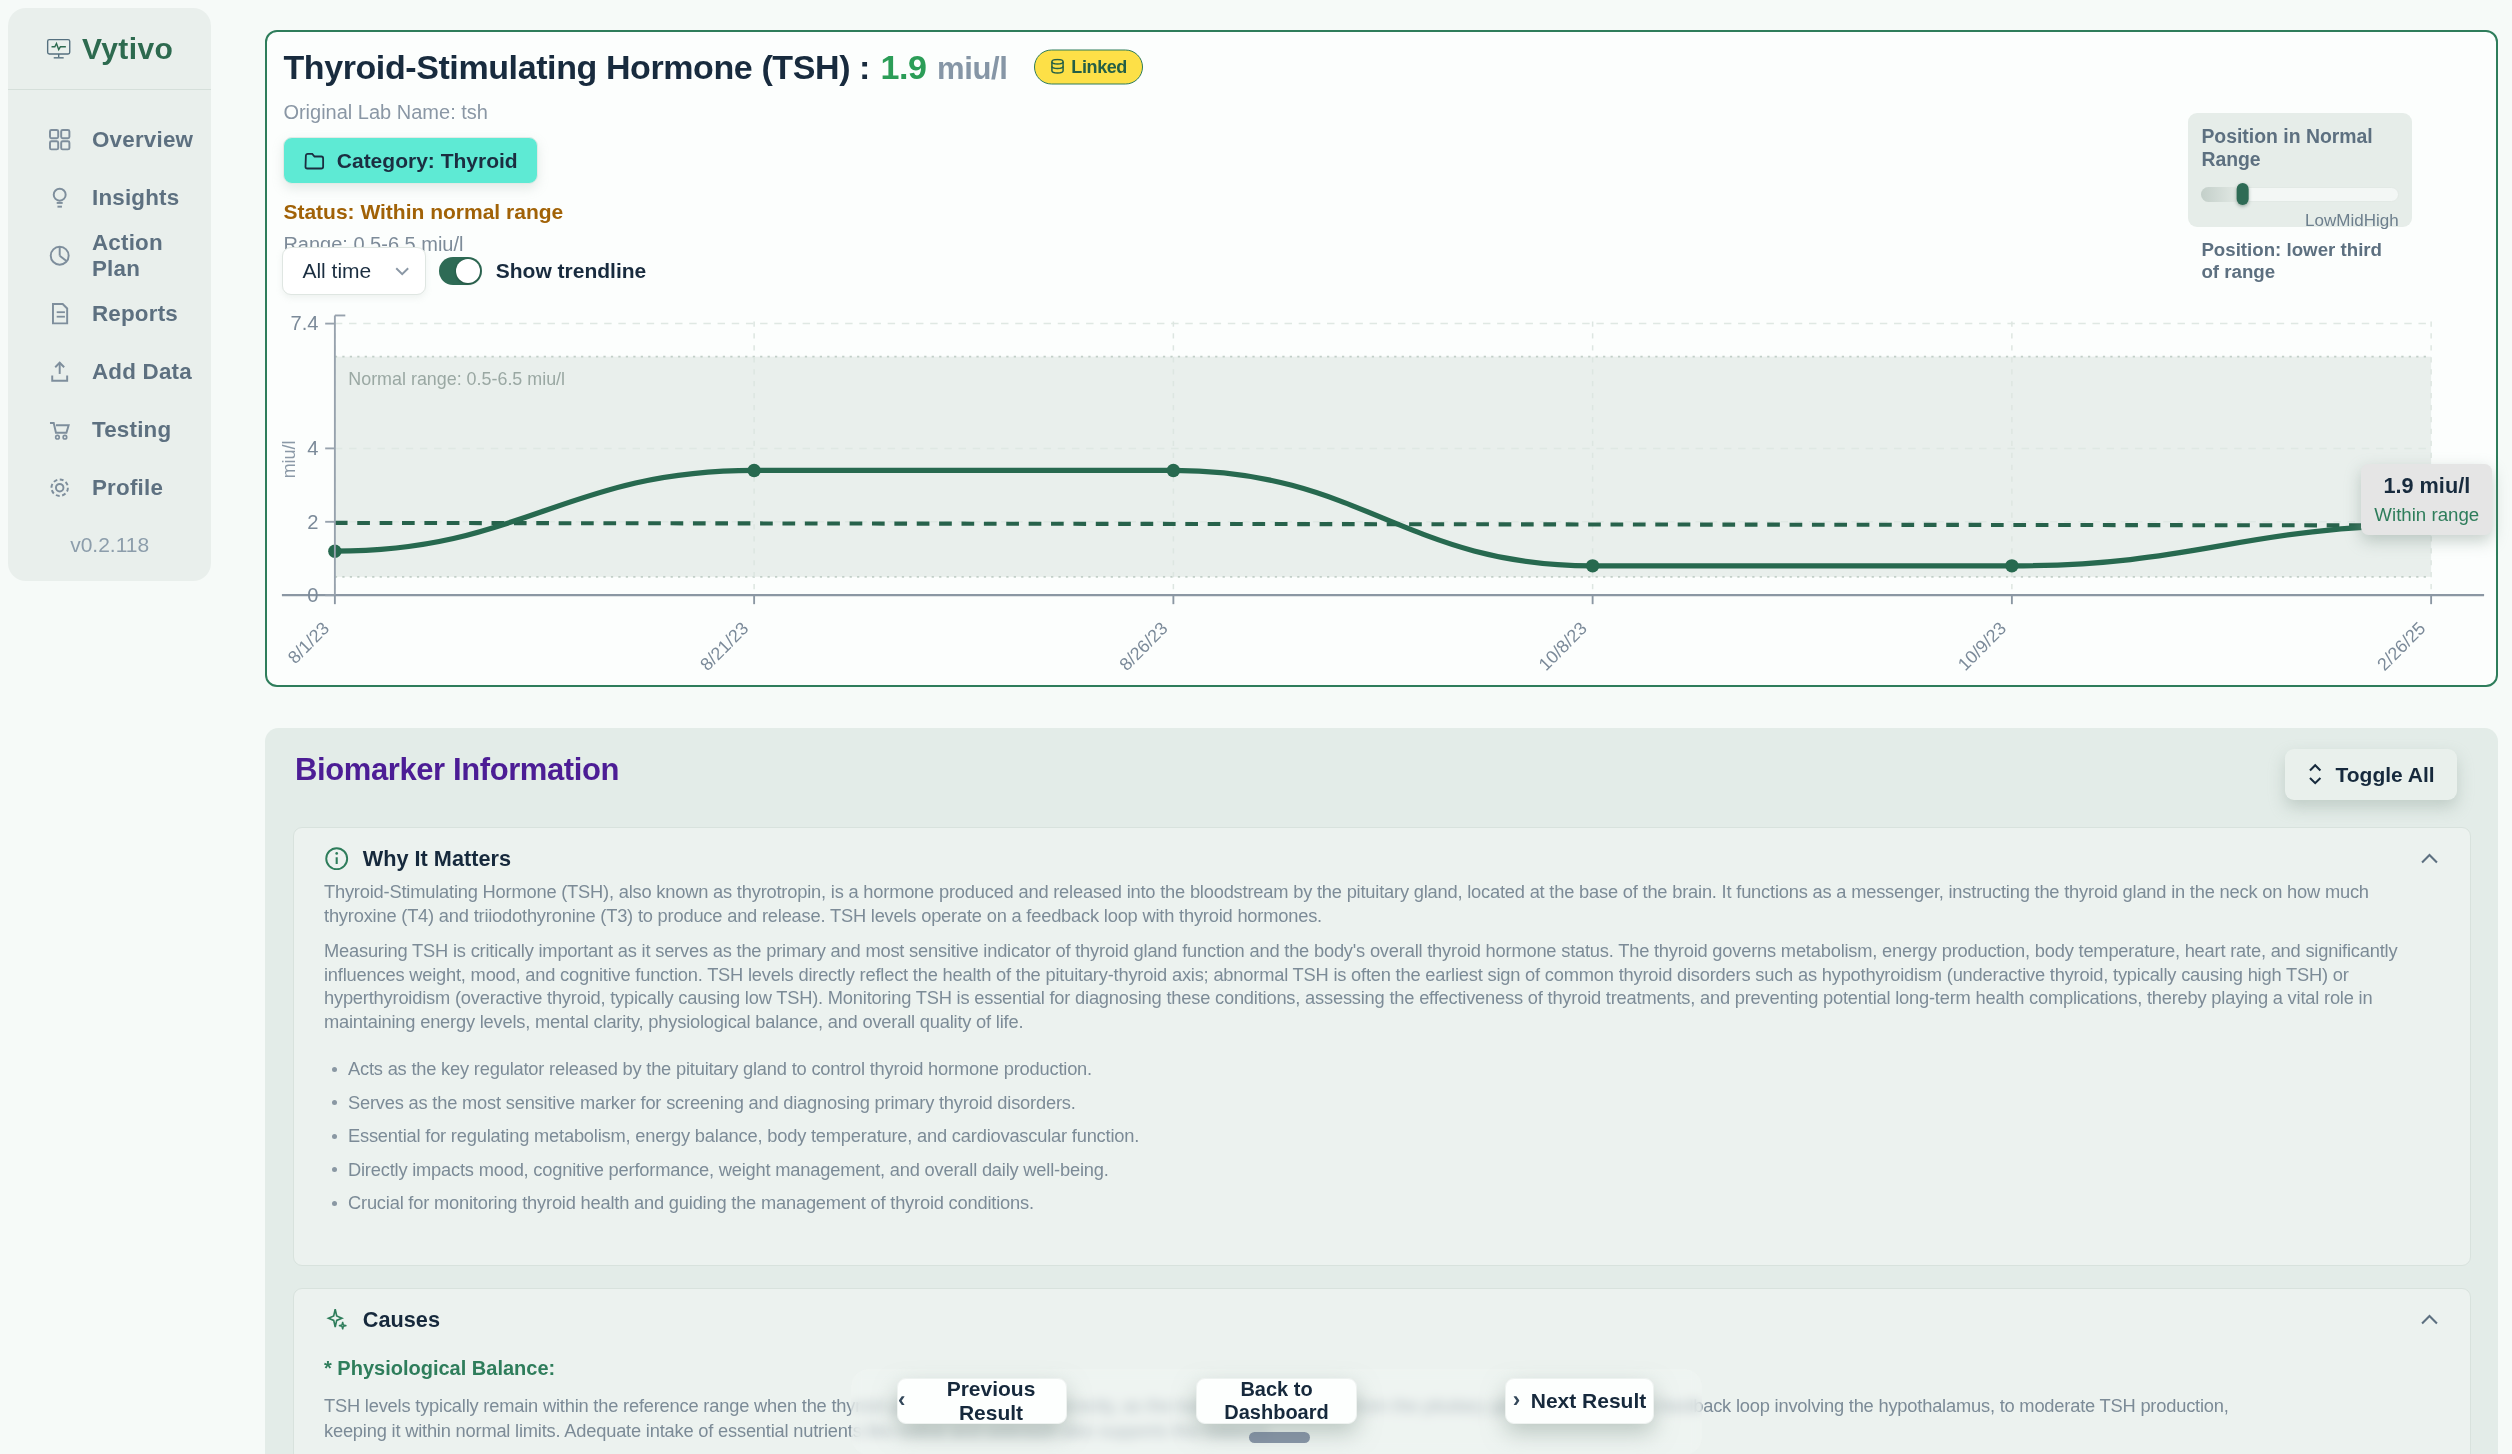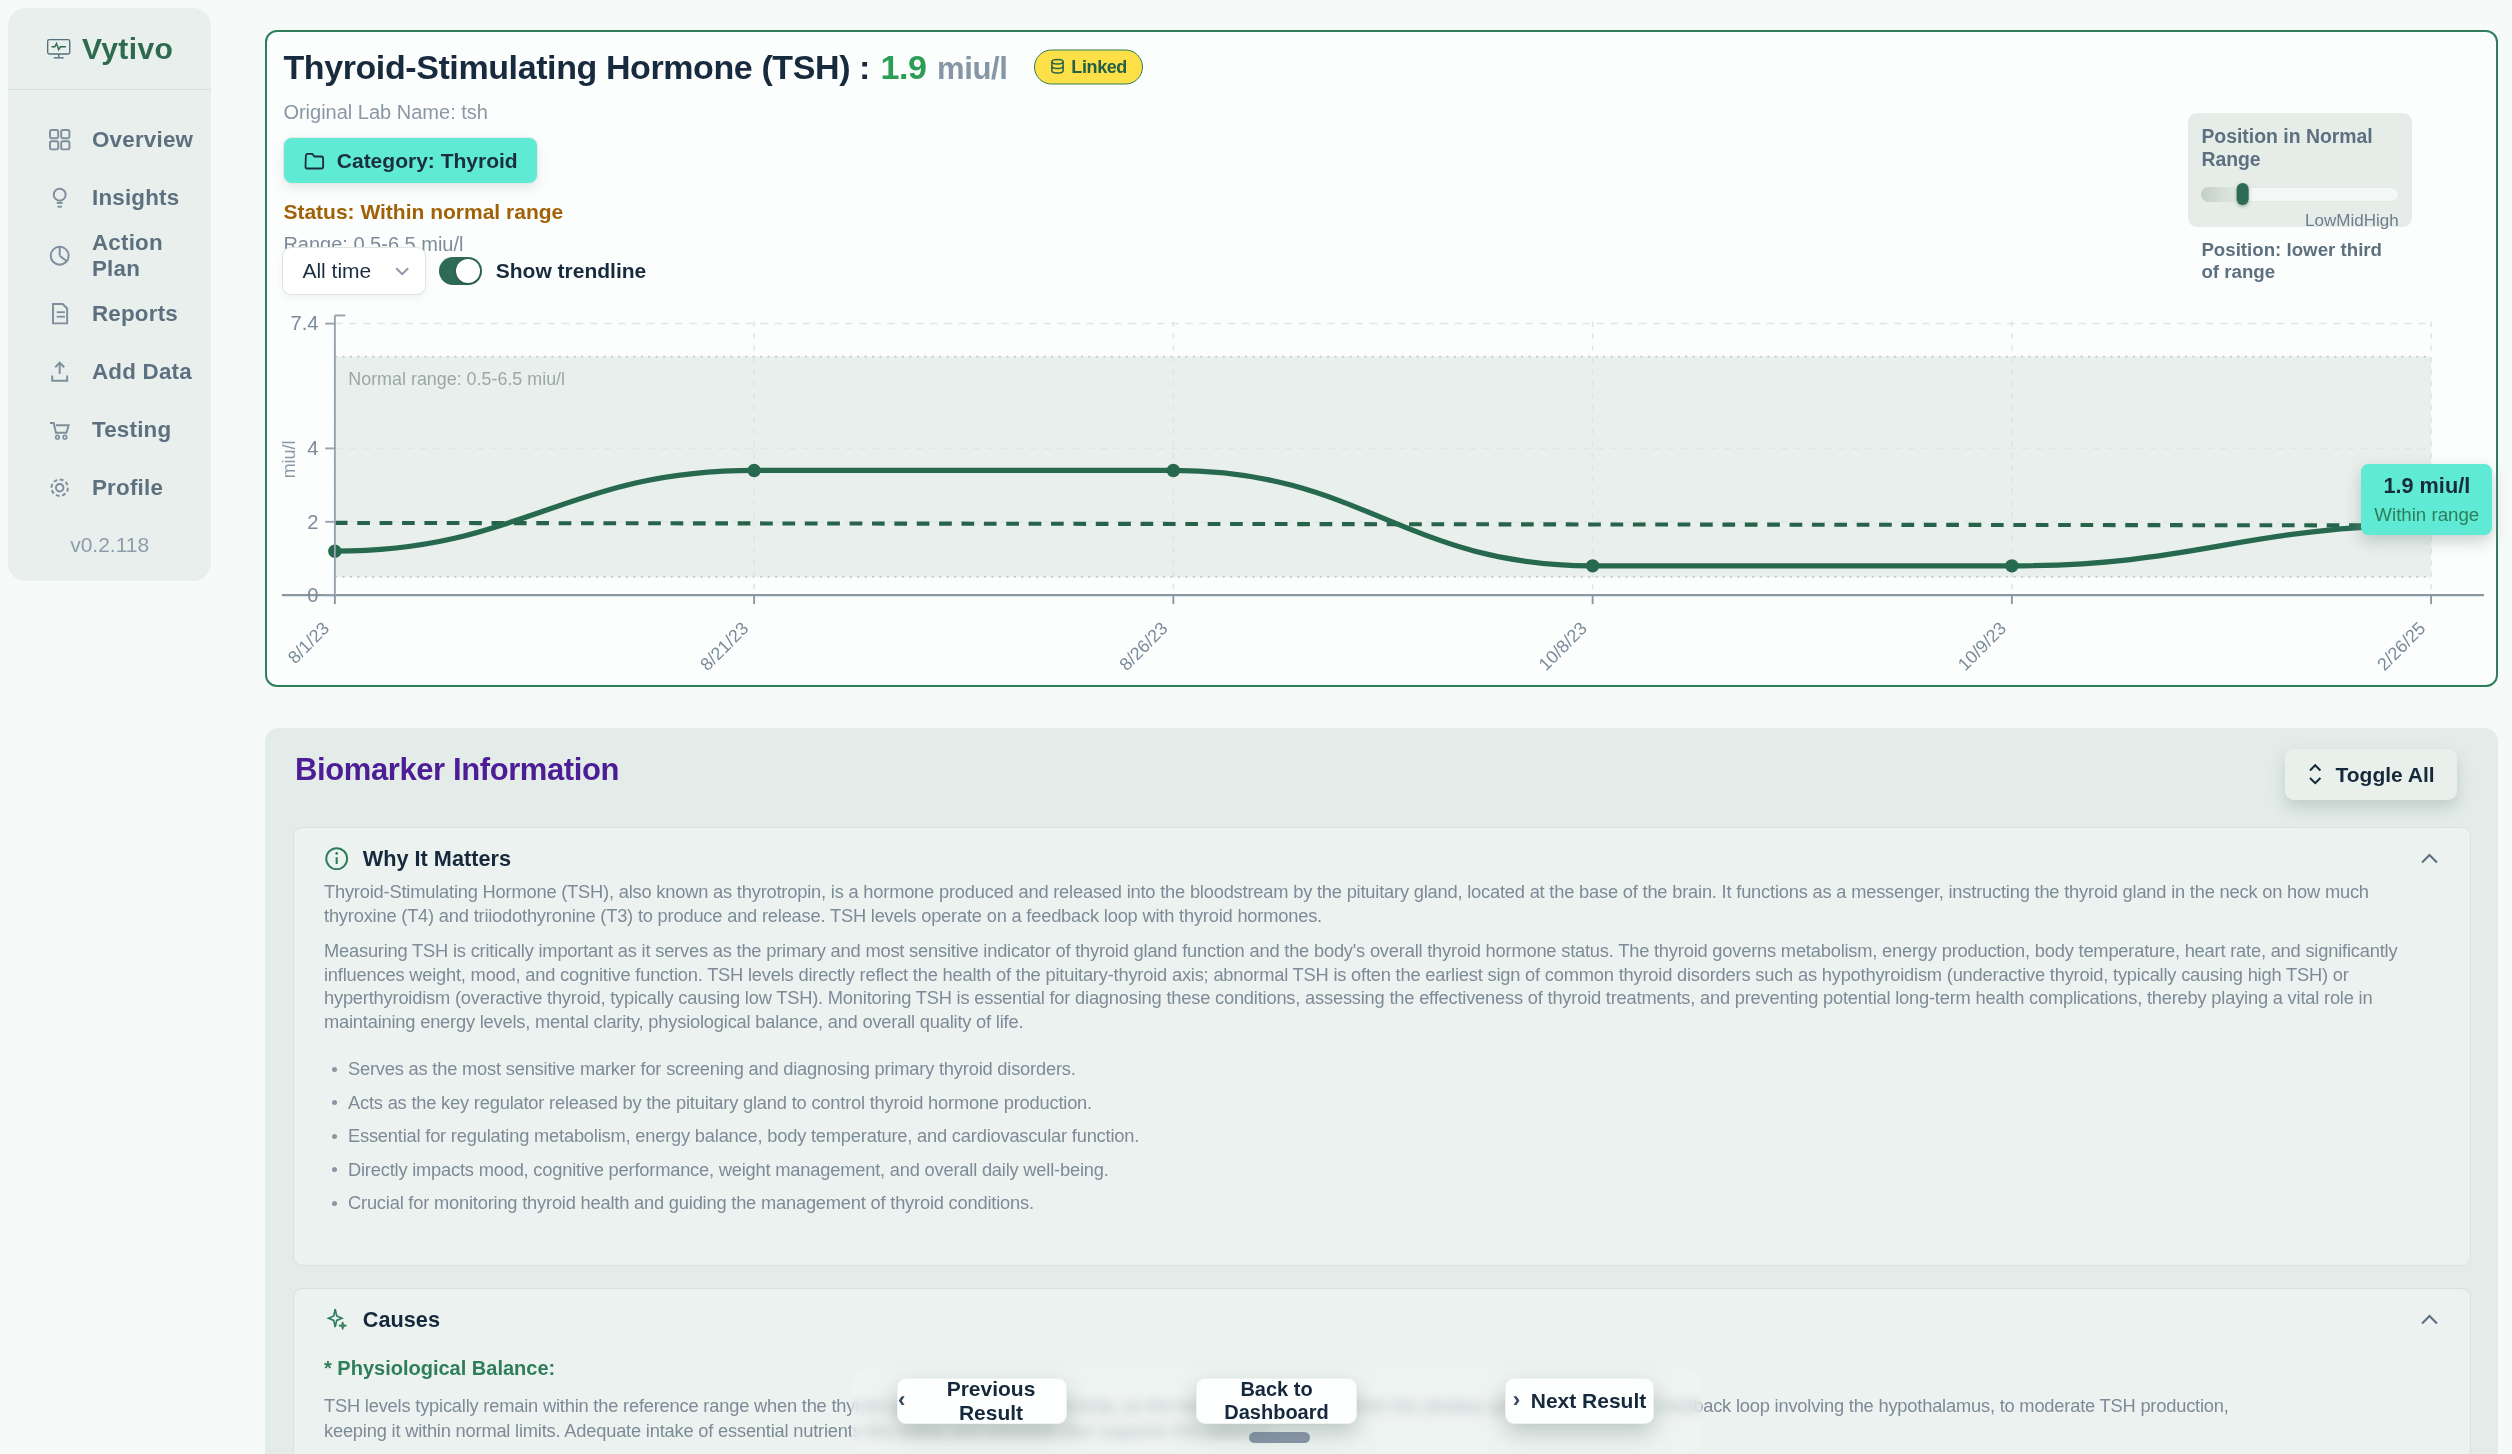--- a/index.html
+++ b/index.html
@@ -71,21 +71,21 @@
     font-size:21px; color:#1b2e41; cursor:pointer; box-shadow:0 2.2px 6px rgba(160,175,168,0.15);
   }
   .toggle { margin-left:13.4px; width:43px; height:28px; border-radius:14px; background:#2e6b55; position:relative; cursor:pointer; }
   .toggle-knob { position:absolute; right:2.2px; top:2.2px; width:24px; height:24px; border-radius:50%; background:#ffffff; box-shadow:0 0.7px 3px rgba(0,0,0,0.3); }
   .toggle-label { margin-left:13.4px; font-size:21px; font-weight:bold; color:#182b3e; }
 
   .chart-svg { position:absolute; left:5.2px; top:276px; }
 
   .chart-tooltip {
     position:absolute; right:3.7px; top:432px; width:131px;
-    background:#5eead4; border-radius:7.5px; padding:9px 7.5px;
+    background:#e5e5e5; border-radius:7.5px; padding:9px 7.5px;
     box-shadow:0 6px 16.4px rgba(130,150,142,0.45); text-align:center;
   }
   .tooltip-value { font-size:21.7px; font-weight:bold; color:#182b3e; }
   .tooltip-status { margin-top:4.5px; font-size:18.7px; color:#2e7d5b; }
 
   
   .bio-panel {
     position:absolute; left:265px; top:728px; width:2233px; height:821px;
     background:#e3ece8; border-radius:13.4px;
   }
@@ -336,22 +336,22 @@
         <circle cx="17" cy="10" r="1.8" fill="#2e7d5b"></circle>
       </svg>
       <span class="info-card-title">Why It Matters</span>
       <svg class="collapse-chevron" width="21" height="13.4" viewBox="0 0 28 18">
         <polyline points="4,14 14,4 24,14" fill="none" stroke="currentColor" stroke-width="2.8"></polyline>
       </svg>
     </div>
     <p class="body-text p1">Thyroid-Stimulating Hormone (TSH), also known as thyrotropin, is a hormone produced and released into the bloodstream by the pituitary gland, located at the base of the brain. It functions as a messenger, instructing the thyroid gland in the neck on how much thyroxine (T4) and triiodothyronine (T3) to produce and release. TSH levels operate on a feedback loop with thyroid hormones.</p>
     <p class="body-text p2">Measuring TSH is critically important as it serves as the primary and most sensitive indicator of thyroid gland function and the body's overall thyroid hormone status. The thyroid governs metabolism, energy production, body temperature, heart rate, and significantly influences weight, mood, and cognitive function. TSH levels directly reflect the health of the pituitary-thyroid axis; abnormal TSH is often the earliest sign of common thyroid disorders such as hypothyroidism (underactive thyroid, typically causing high TSH) or hyperthyroidism (overactive thyroid, typically causing low TSH). Monitoring TSH is essential for diagnosing these conditions, assessing the effectiveness of thyroid treatments, and preventing potential long-term health complications, thereby playing a vital role in maintaining energy levels, mental clarity, physiological balance, and overall quality of life.</p>
     <ul class="bullet-list">
+      <li>Acts as the key regulator released by the pituitary gland to control thyroid hormone production.</li>
       <li>Serves as the most sensitive marker for screening and diagnosing primary thyroid disorders.</li>
-      <li>Acts as the key regulator released by the pituitary gland to control thyroid hormone production.</li>
       <li>Essential for regulating metabolism, energy balance, body temperature, and cardiovascular function.</li>
       <li>Directly impacts mood, cognitive performance, weight management, and overall daily well-being.</li>
       <li>Crucial for monitoring thyroid health and guiding the management of thyroid conditions.</li>
     </ul>
   </div>
 
   <div class="info-card card-causes">
     <div class="info-card-head">
       <svg width="25.4" height="25.4" viewBox="0 0 34 34">
         <path d="M15 3 L17 12 L24 15 L17 18 L15 27 L13 18 L6 15 L13 12 Z" fill="none" stroke="#2e7d5b" stroke-width="2.2"></path>

